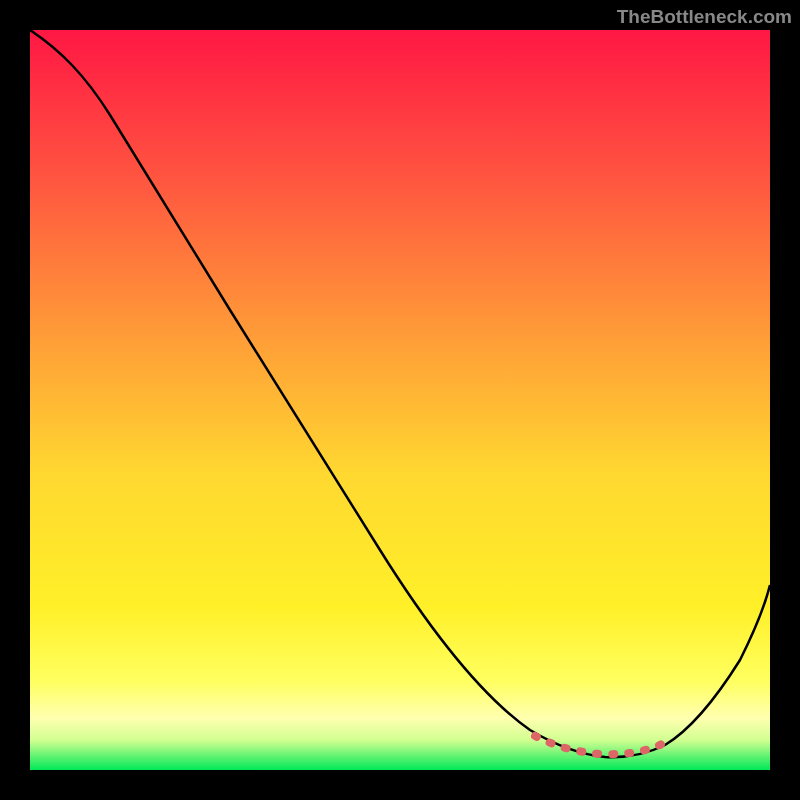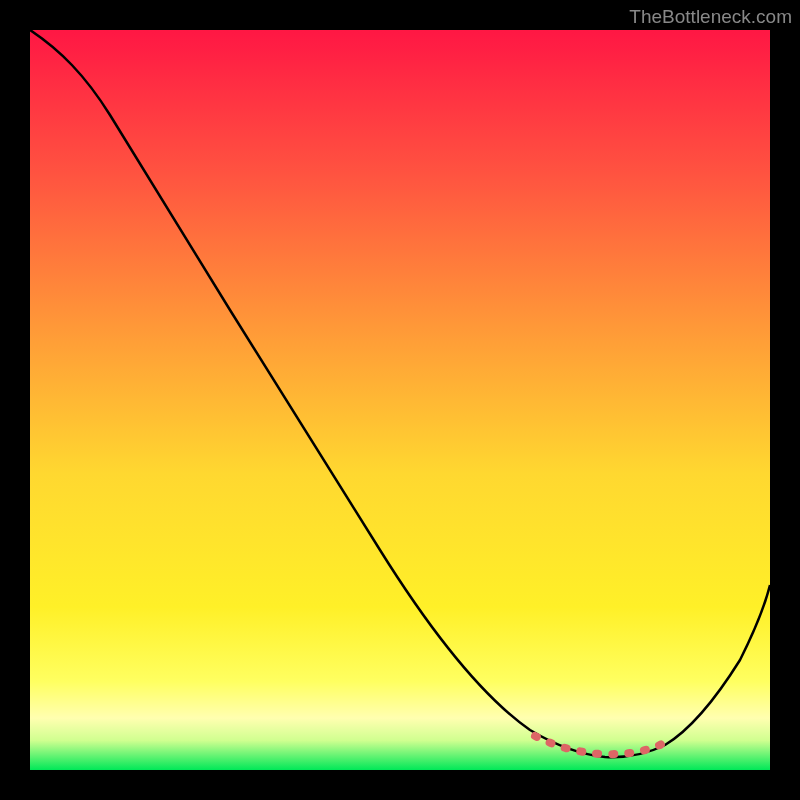--- a/index.html
+++ b/index.html
@@ -13,21 +13,21 @@
       background: #000;
       position: relative;
       font-family: Arial, sans-serif;
     }
     .watermark {
       position: absolute;
       top: 6px;
       right: 8px;
       color: #888;
       font-size: 19px;
-      font-weight: normal;
+      font-weight: bold;
       z-index: 10;
     }
     .chart-container {
       position: absolute;
       top: 30px;
       left: 30px;
       width: 740px;
       height: 740px;
     }
     .gradient-bg {

